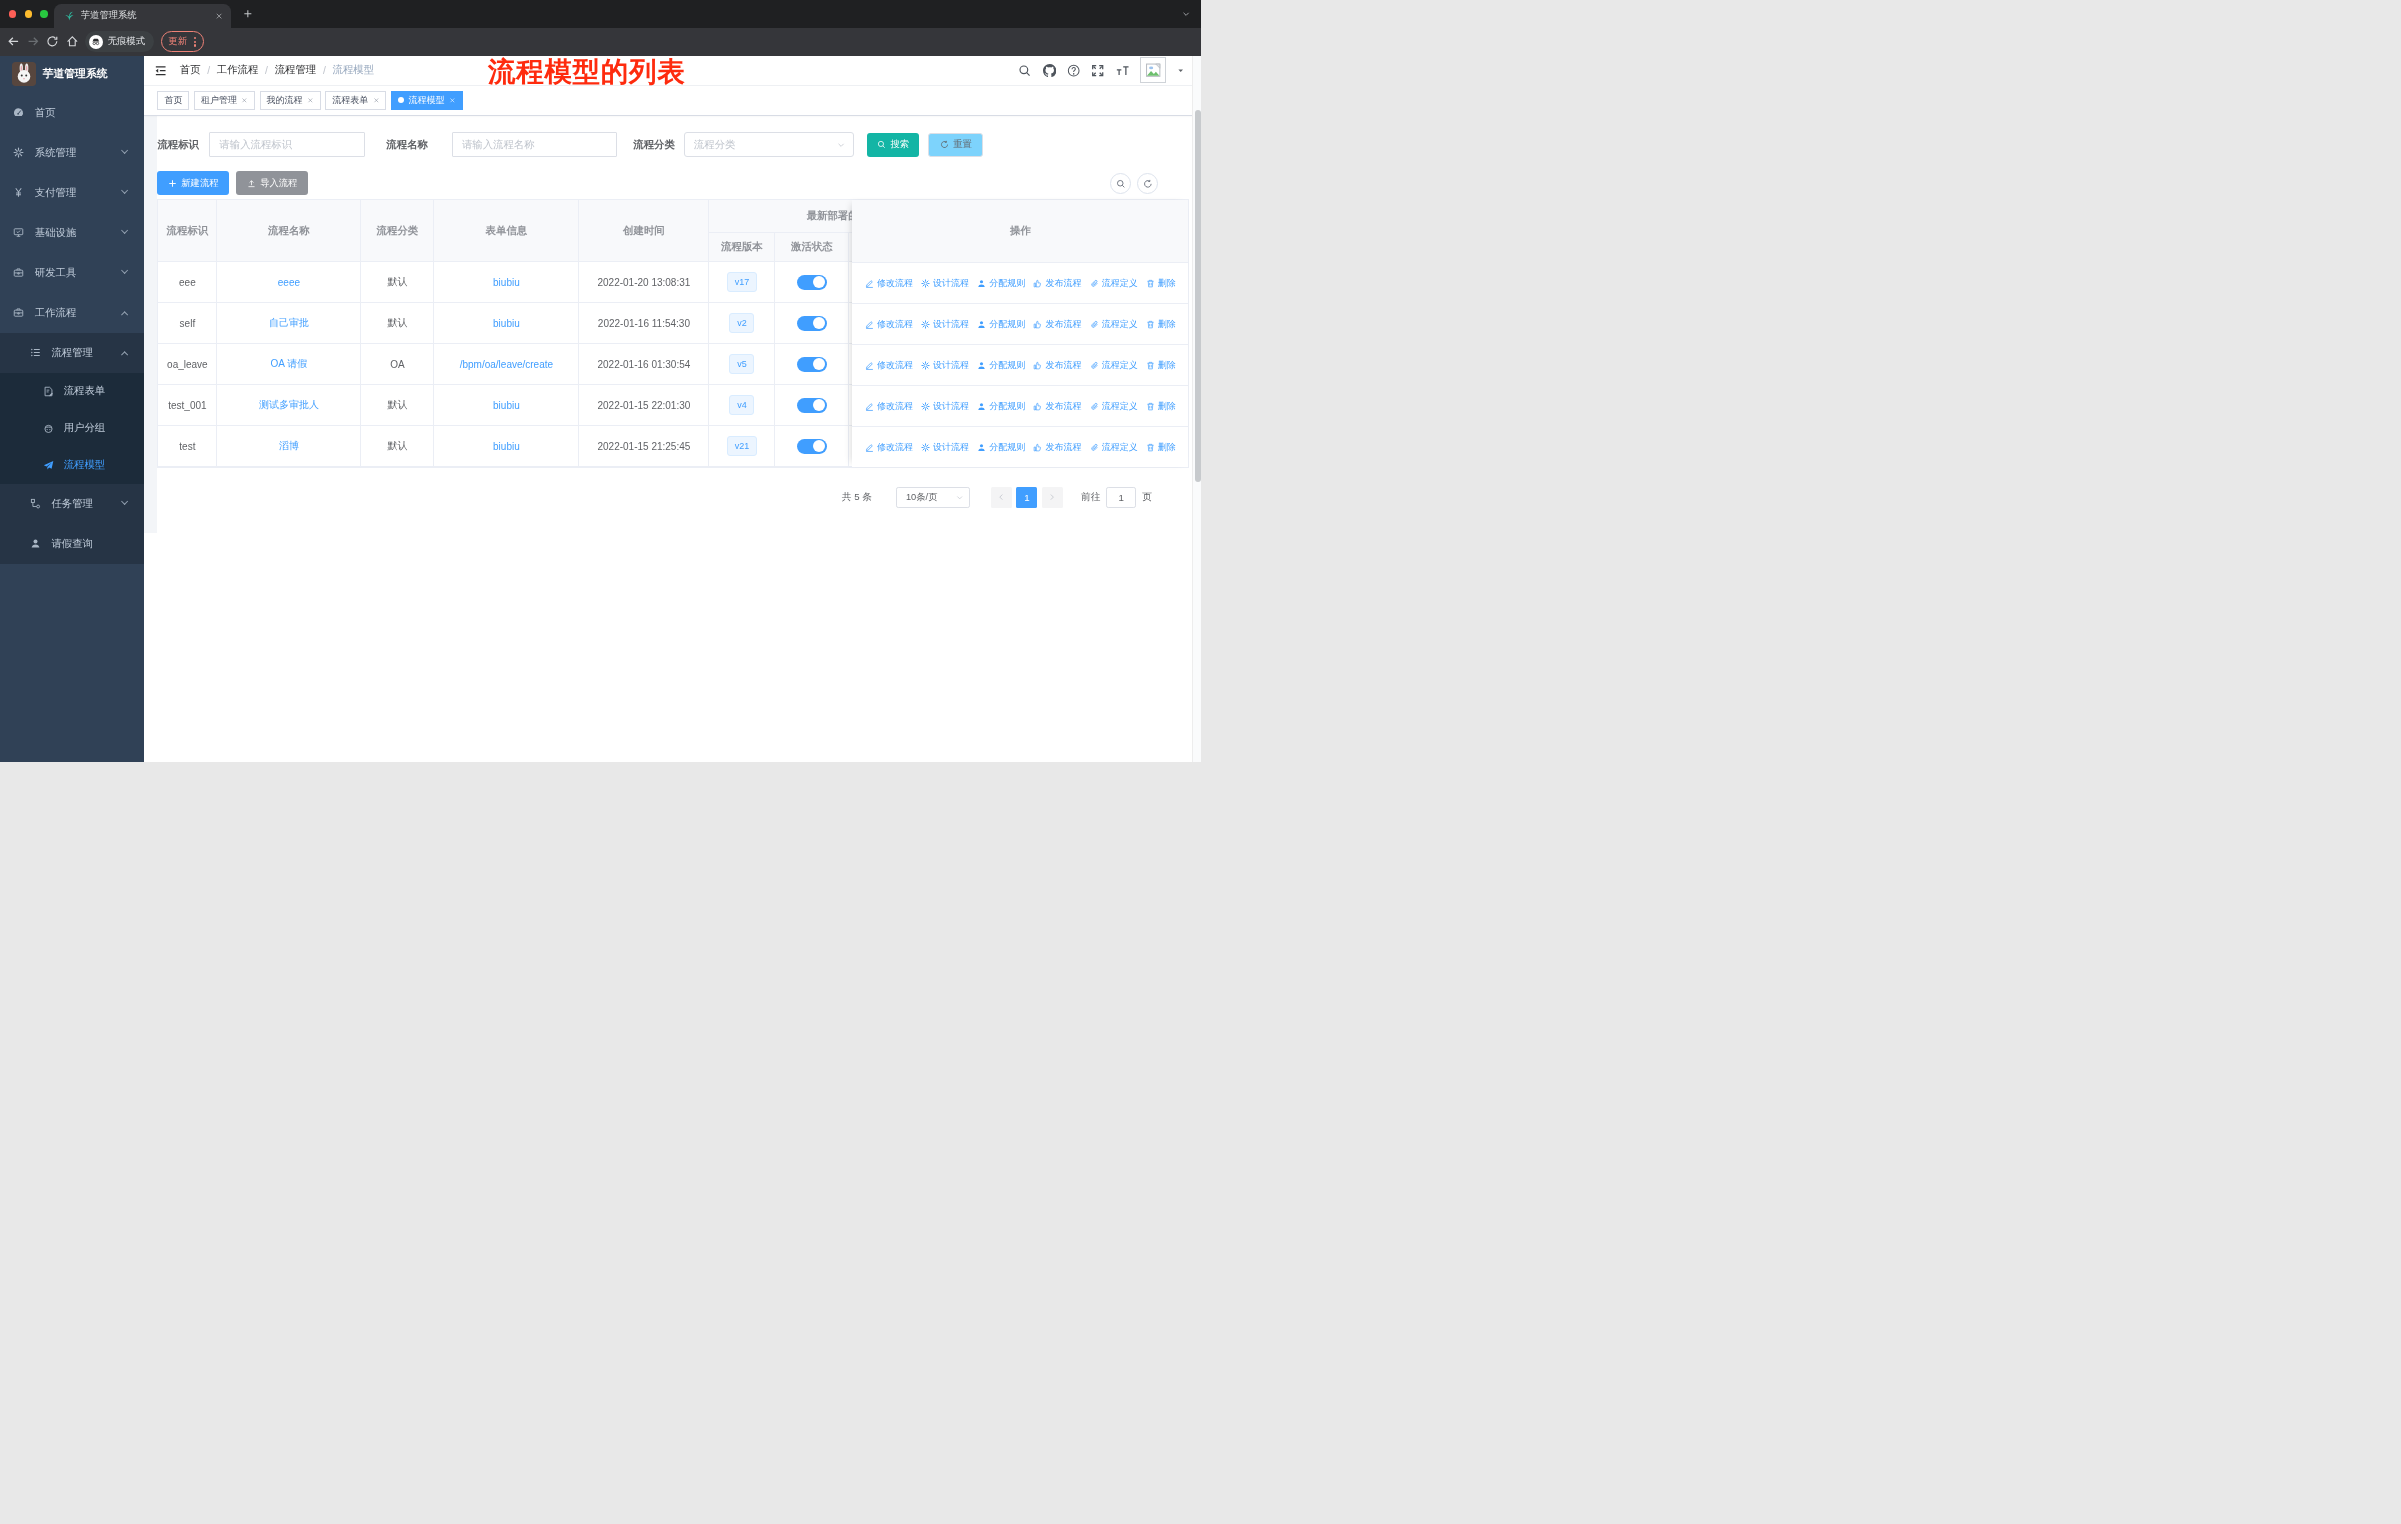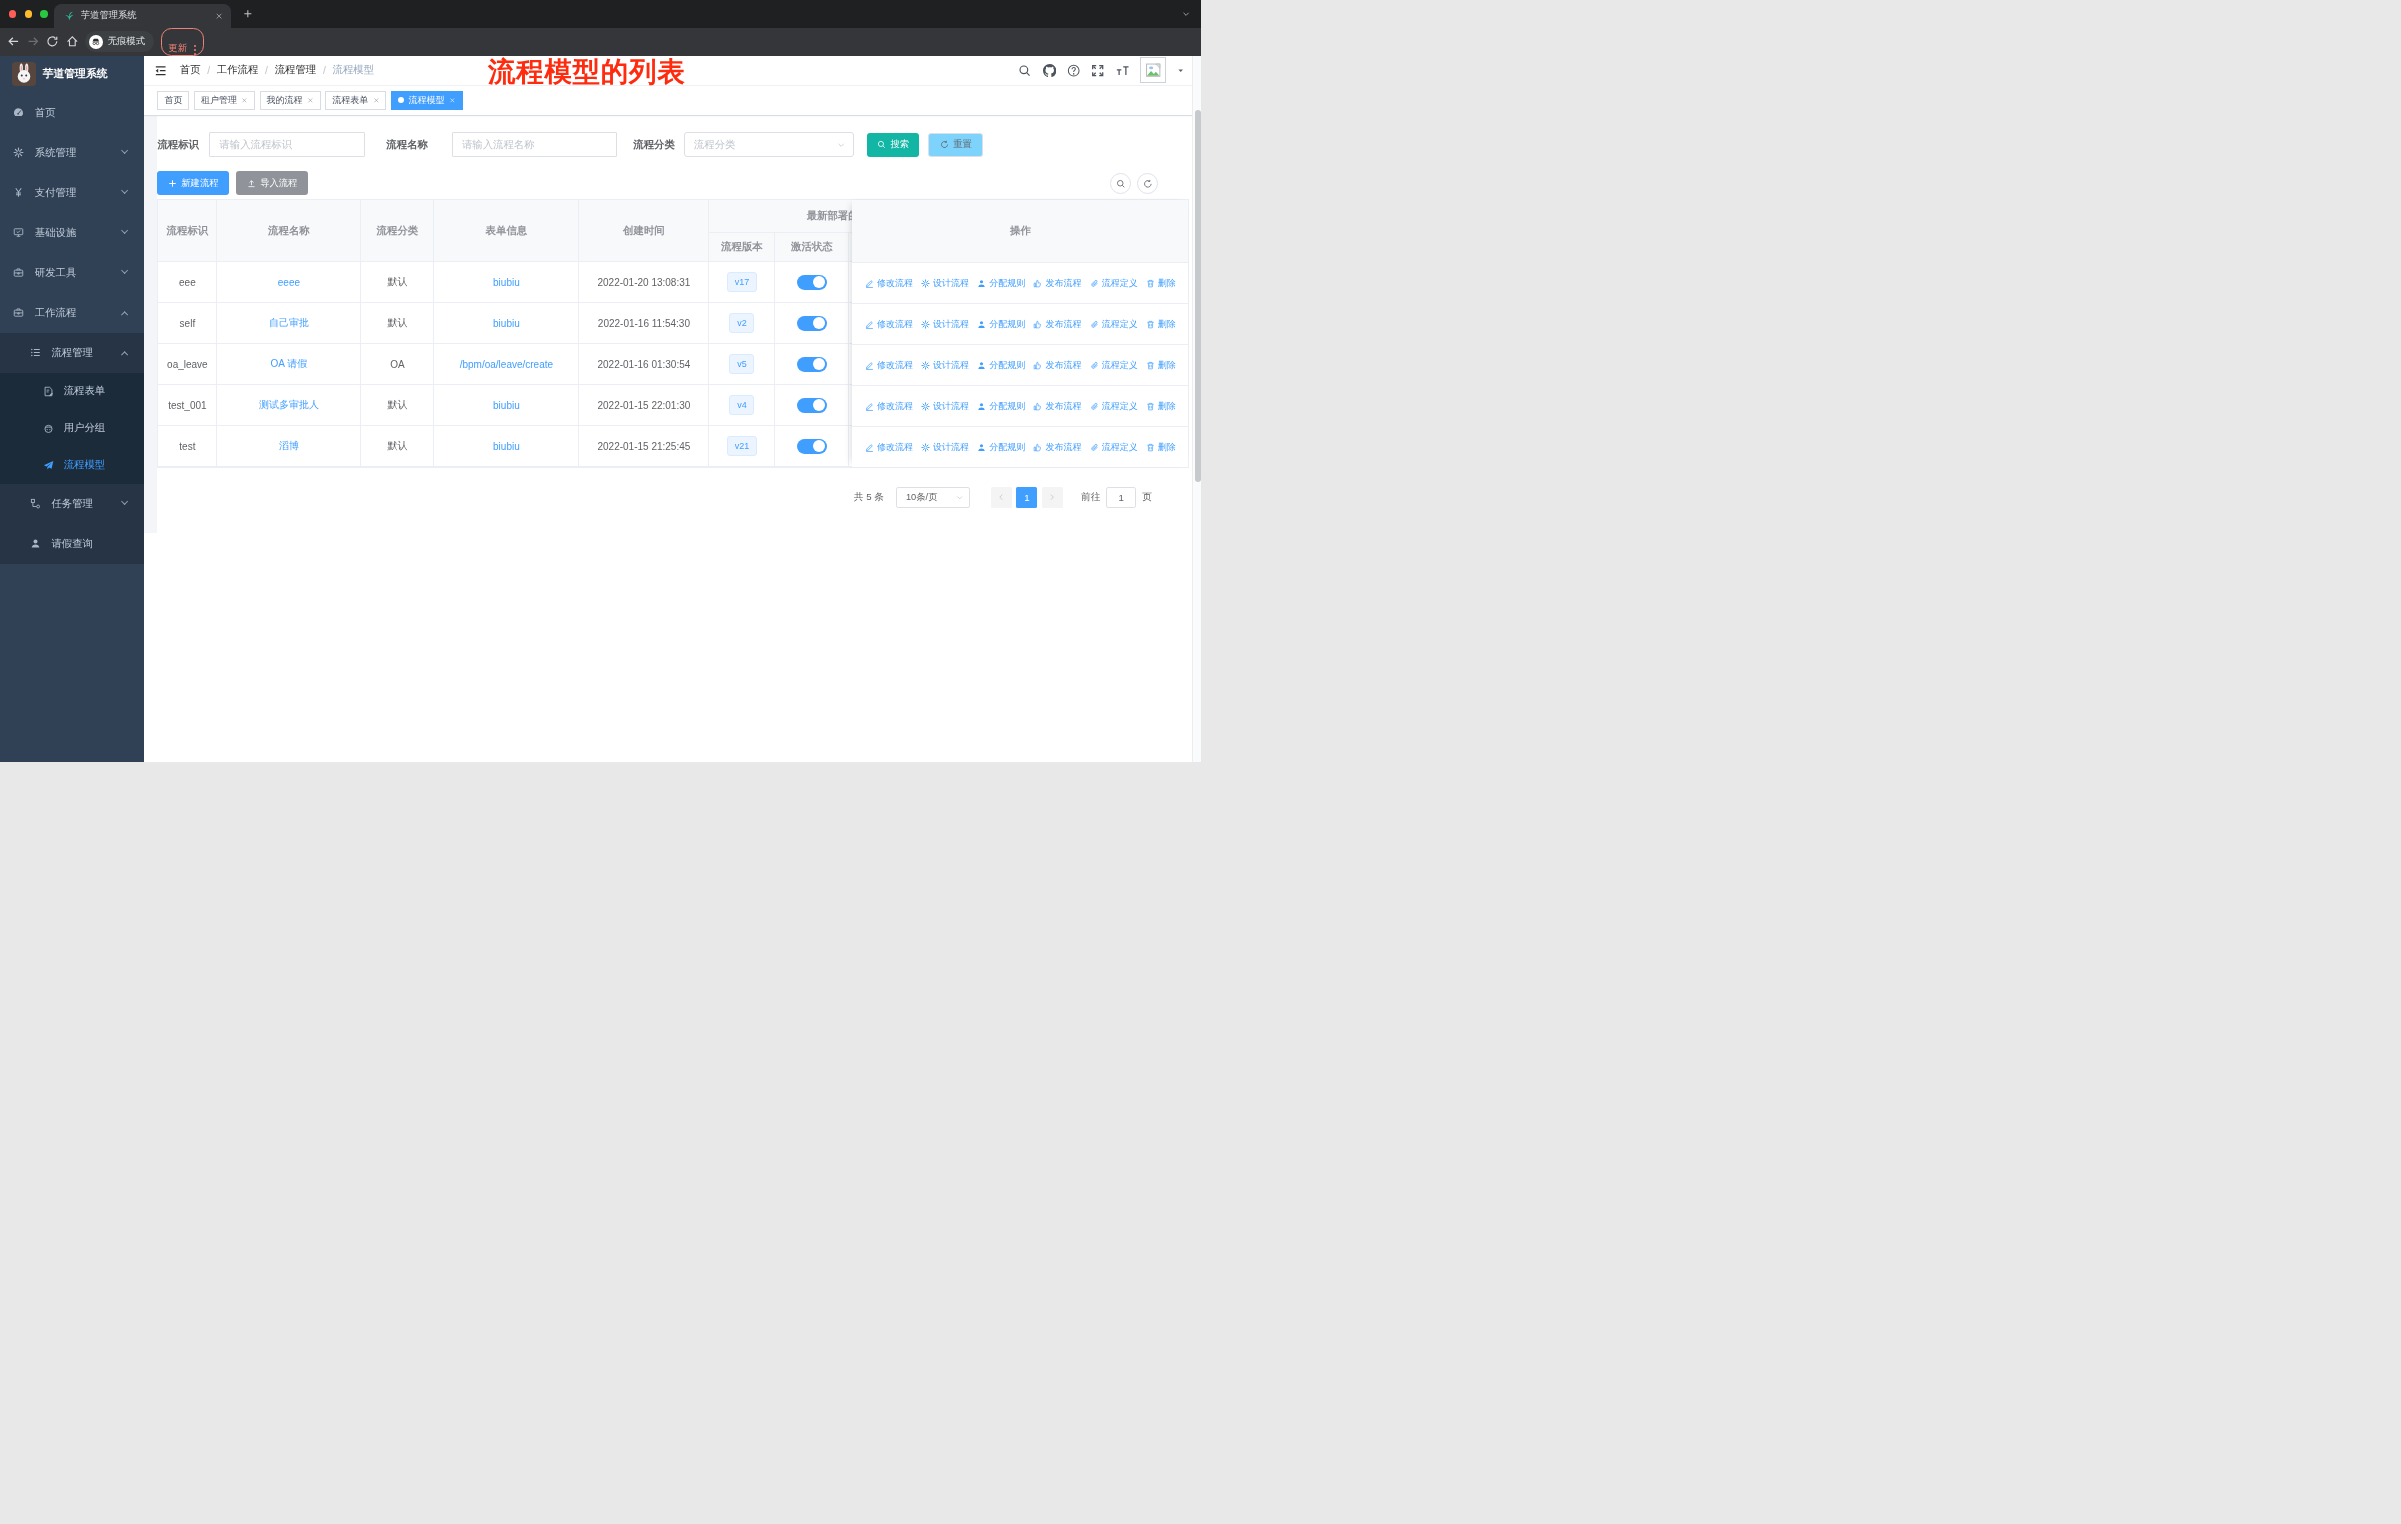--- a/index.html
+++ b/index.html
@@ -25,21 +25,21 @@
   .warn-ic{width:9.7px;height:9.7px;color:#9aa0a6}
   .sec-txt{color:#9aa0a6;font-size:9.3px;white-space:nowrap}
   .omni-div{width:0.7px;height:10.4px;background:#55585c}
   .url-txt{color:#e8eaed;font-size:9.7px;white-space:nowrap;overflow:hidden;flex:1}
   .omni-right{display:flex;gap:10.4px;align-items:center}
   .key-ic,.star-ic{width:11px;height:11px;color:#9aa0a6}
   .incog{height:21px;background:#3c4043;border-radius:10.4px;display:flex;align-items:center;gap:5.2px;padding:0 9px 0 3.7px}
   .incog-circ{width:14px;height:14px;border-radius:50%;background:#fff;display:flex;align-items:center;justify-content:center}
   .incog-circ svg{width:9.7px;height:9.7px}
   .incog-txt{color:#e8eaed;font-size:9.3px;white-space:nowrap}
-  .update{height:28px;border:1.5px solid #ee8277;border-radius:10.4px;display:flex;align-items:flex-end;gap:7px;padding:0 6.7px}
+  .update{height:21px;border:1.5px solid #ee8277;border-radius:10.4px;display:flex;align-items:center;gap:7px;padding:0 6.7px}
   .update-txt{color:#ee8277;font-size:9.3px;white-space:nowrap}
   .vdots{display:flex;flex-direction:column;gap:1.5px}
   .vdots i{width:2.2px;height:2.2px;border-radius:50%;background:#ee8277;display:block}
 
   
   .app{display:flex;height:706px}
   .sidebar{width:144px;background:#304156;flex-shrink:0;color:#bfcbd9;position:relative}
   .logo{height:37px;display:flex;align-items:center;gap:6.7px;padding-left:12px}
   .logo svg{width:24px;height:24px;border-radius:3px}
   .logo-title{color:#fff;font-size:10.8px;font-weight:700;white-space:nowrap}
@@ -114,21 +114,21 @@
   .switch::after{content:"";position:absolute;right:1.5px;top:1.5px;width:12px;height:12px;border-radius:50%;background:#fff}
   .fx{position:absolute;top:0;right:0;bottom:0;width:336px;background:#fff;box-shadow:-3.7px 0 7.4px -3.7px rgba(0,0,0,.18);z-index:4}
   .fx-h{height:63px;background:#f8f9fb;border-bottom:0.7px solid #ebeef5;display:flex;align-items:center;justify-content:center;color:#909399;font-size:10.4px;font-weight:600}
   .fx-r{height:41px;border-bottom:0.7px solid #ebeef5;display:flex;align-items:center;justify-content:center;gap:8.2px;padding:0 23px}
   .fx-r:last-child{border-bottom:none}
   .op{color:#409eff;font-size:9px;display:inline-flex;align-items:center;gap:3px;white-space:nowrap}
   .op svg{width:9px;height:9px}
 
   
   .pager{position:absolute;right:49px;top:371px;display:flex;align-items:center;font-size:9.7px;color:#606266}
-  .pg-total{margin-right:12px}
+  .pg-total{margin-right:24px}
   .pg-size{width:74px;height:21px;border:0.7px solid #dcdfe6;border-radius:2.2px;display:flex;align-items:center;justify-content:space-between;padding:0 6px 0 9px;cursor:pointer;margin-right:21px;font-size:9.3px;color:#606266}
   .pg-size svg{width:7.4px;height:7.4px;color:#c0c4cc}
   .pg-btn{width:21px;height:21px;border-radius:1.5px;background:#f4f4f5;display:flex;align-items:center;justify-content:center;cursor:pointer}
   .pg-btn svg{width:8.2px;height:8.2px;color:#c0c4cc}
   .pg-cur{width:21px;height:21px;border-radius:1.5px;background:#409eff;color:#fff;display:flex;align-items:center;justify-content:center;margin:0 4.5px;font-size:9.7px;cursor:pointer}
   .pg-goto{margin-left:18px;display:flex;align-items:center;gap:6px}
   .pg-inp{width:30px;height:21px;border:0.7px solid #dcdfe6;border-radius:2.2px;text-align:center;font-size:9.7px;color:#606266;font-family:inherit;outline:none}
 
   
   .scrollbar{position:absolute;right:0;top:56px;bottom:0;width:9px;background:#fafbfc;border-left:0.7px solid #ededed;z-index:40}

